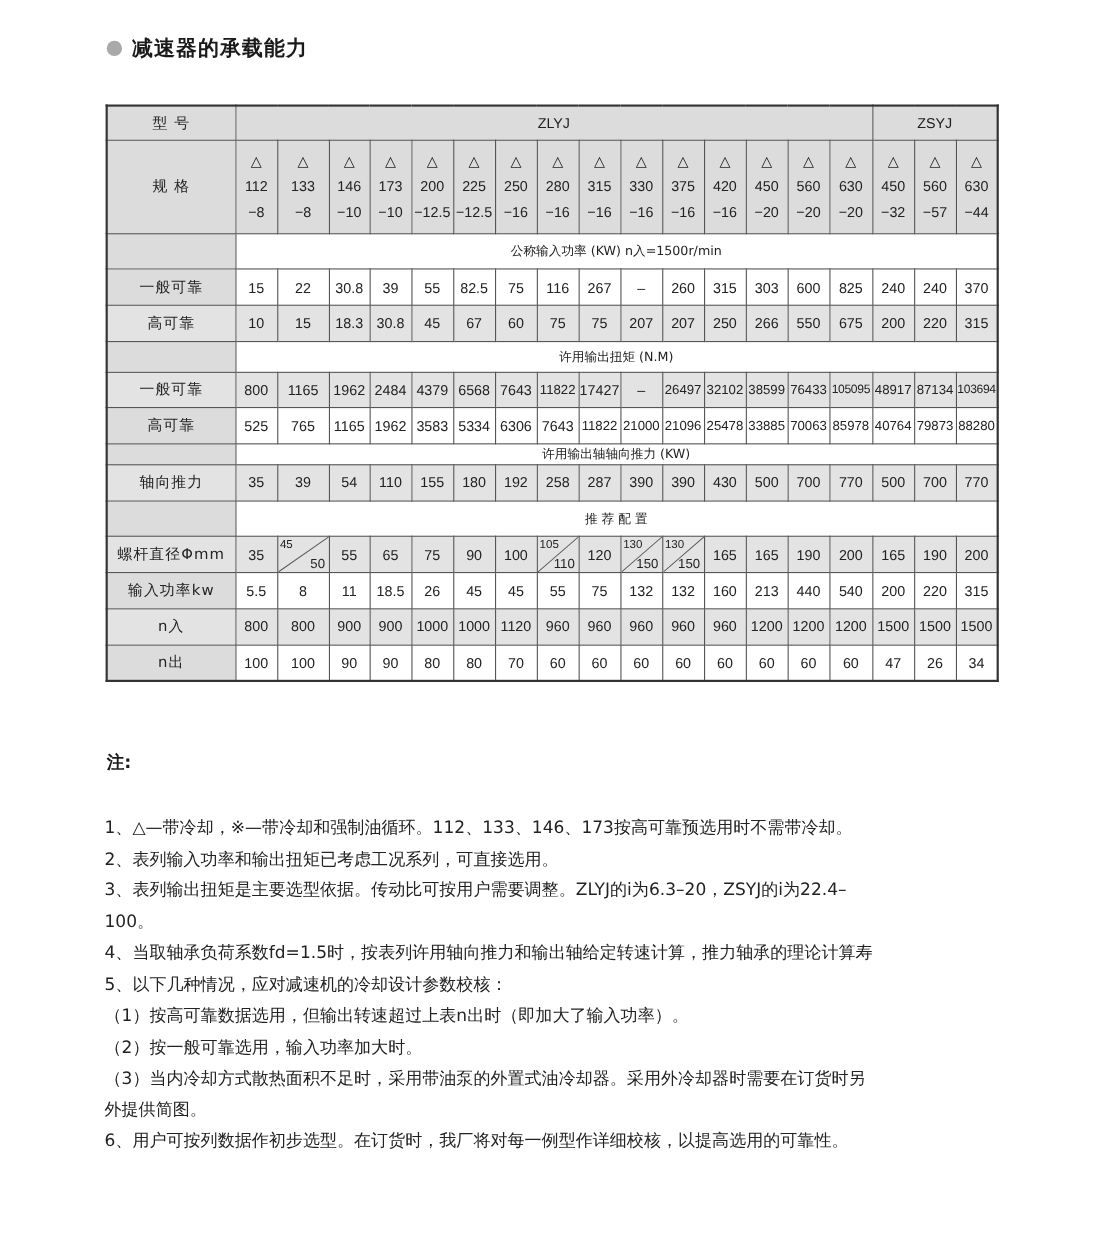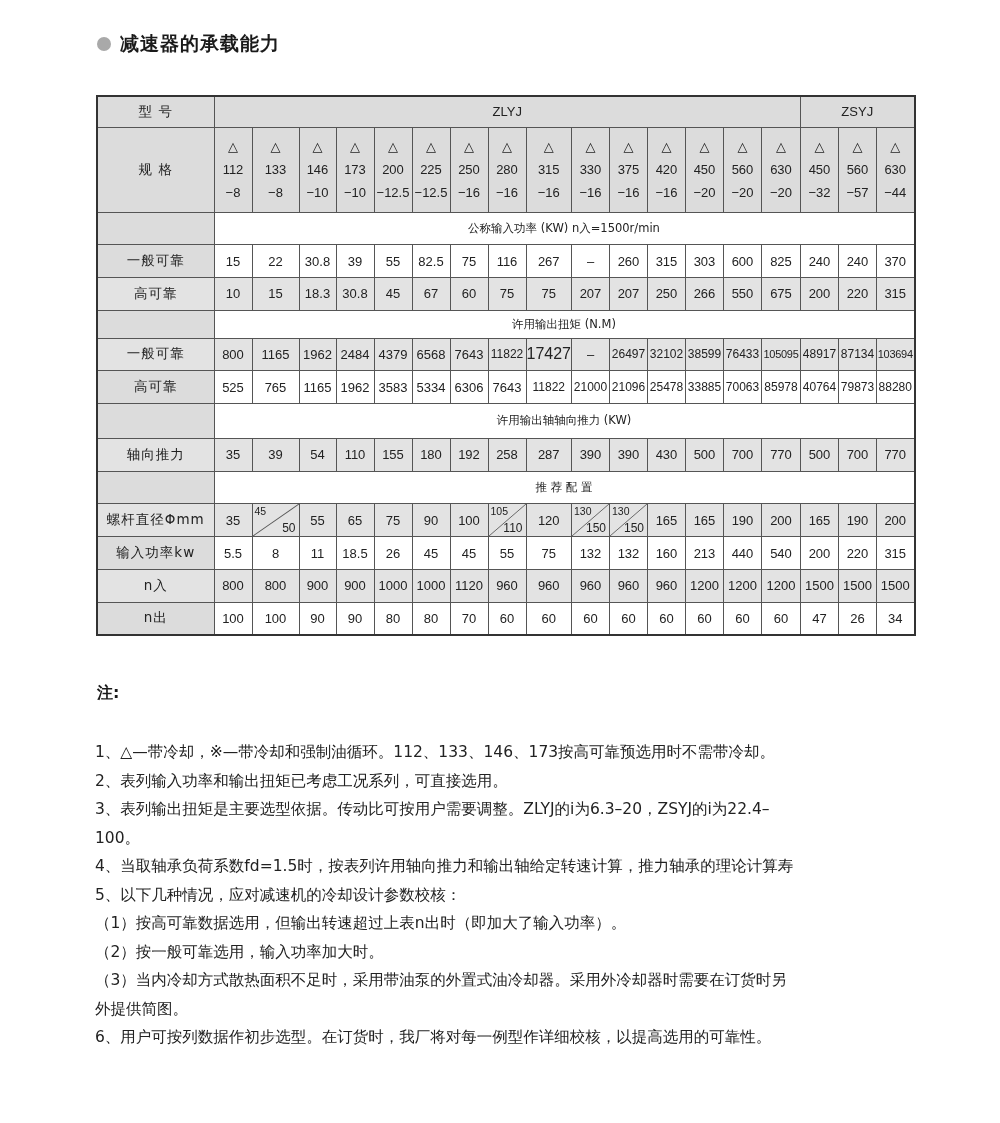--- a/index.html
+++ b/index.html
@@ -214,21 +214,21 @@
       <tr class="grey" style="height: 32.7px;">
         <td class="lbl">一般可靠</td>
         <td class="v">800</td>
         <td class="v">1165</td>
         <td class="v">1962</td>
         <td class="v">2484</td>
         <td class="v">4379</td>
         <td class="v">6568</td>
         <td class="v">7643</td>
         <td class="v" style="font-size: 12px;">11822</td>
-        <td class="v" style="font-size: 16px; margin-left: 32px;">17427</td>
+        <td class="v" style="font-size: 13px; margin-left: 32px;">17427</td>
         <td class="v">–</td>
         <td class="v" style="font-size: 12px;">26497</td>
         <td class="v" style="font-size: 12px;">32102</td>
         <td class="v" style="font-size: 12px;">38599</td>
         <td class="v" style="font-size: 12px;">76433</td>
         <td class="v tight">105095</td>
         <td class="v" style="font-size: 12px;">48917</td>
         <td class="v" style="font-size: 12px;">87134</td>
         <td class="v tight">103694</td>
       </tr>
@@ -246,21 +246,21 @@
         <td class="v" style="font-size: 12px;">21000</td>
         <td class="v" style="font-size: 12px;">21096</td>
         <td class="v" style="font-size: 12px; text-align: center;">25478</td>
         <td class="v" style="font-size: 12px;">33885</td>
         <td class="v" style="font-size: 12px;">70063</td>
         <td class="v" style="font-size: 12px;">85978</td>
         <td class="v" style="font-size: 12px;">40764</td>
         <td class="v" style="font-size: 12px;">79873</td>
         <td class="v" style="font-size: 12px;">88280</td>
       </tr>
-      <tr style="height: 35px;">
+      <tr style="height: 19px;">
         <td class="lbl"></td>
         <td class="section" colspan="18"><span>许用输出轴轴向推力 (KW)</span></td>
       </tr>
       <tr class="grey" style="height: 32.7px;">
         <td class="lbl">轴向推力</td>
         <td class="v">35</td>
         <td class="v">39</td>
         <td class="v">54</td>
         <td class="v">110</td>
         <td class="v">155</td>

